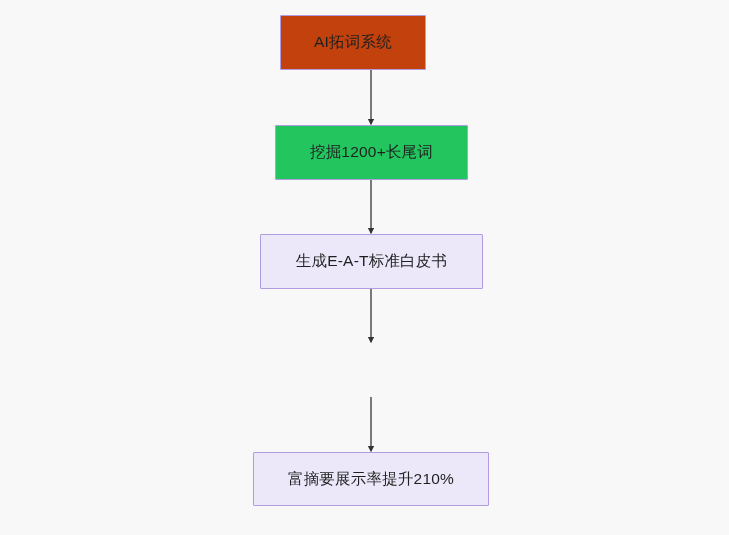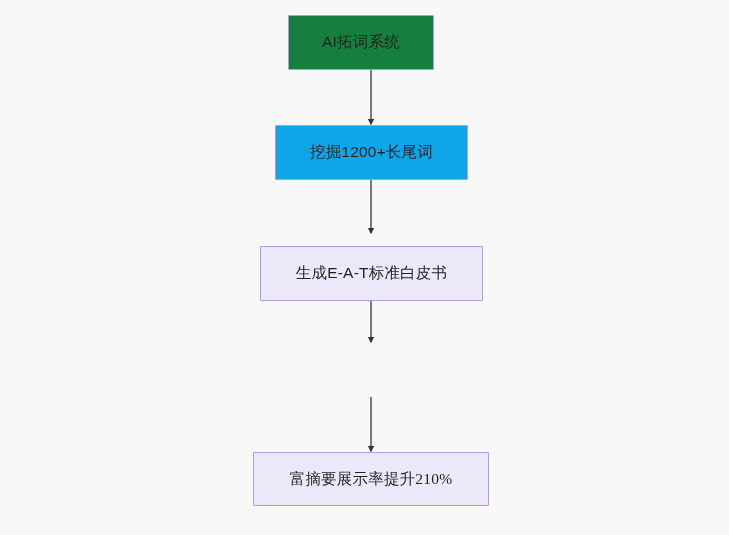--- a/index.html
+++ b/index.html
@@ -58,30 +58,30 @@
       </marker>
     </defs>
     <g id="edges-group">
         <line x1="371" y1="70" x2="371" y2="124" stroke="#78797e" stroke-width="2" marker-end="url(#arrowhead)"></line>
         <line x1="371" y1="180" x2="371" y2="233" stroke="#78797e" stroke-width="2" marker-end="url(#arrowhead)"></line>
         <line x1="371" y1="289" x2="371" y2="342" stroke="#78797e" stroke-width="2" marker-end="url(#arrowhead)"></line>
         <line x1="371" y1="397" x2="371" y2="451" stroke="#78797e" stroke-width="2" marker-end="url(#arrowhead)"></line>
       </g>
   </svg>
 
-  <div class="node" style="left: 288px; top: 15px; width: 146px; height: 55px; background: #15803d; border-color: rgb(176, 156, 223); color: rgb(31, 32, 32);">
+  <div class="node" style="left: 280px; top: 15px; width: 146px; height: 55px; background: #c2410c; border-color: rgb(176, 156, 223); color: rgb(31, 32, 32);">
     <span class="node-label">AI拓词系统</span>
   </div>
 
-  <div class="node" style="left: 275px; top: 125px; width: 193px; height: 55px; background: #0ea5e9; border-color: rgb(176, 156, 223); color: rgb(31, 32, 32);">
+  <div class="node" style="left: 275px; top: 125px; width: 193px; height: 55px; background: #22c55e; border-color: rgb(176, 156, 223); color: rgb(31, 32, 32);">
     <span class="node-label">挖掘1200+长尾词</span>
   </div>
 
-  <div class="node" style="left: 260px; top: 234px; width: 223px; height: 55px; background: rgb(236, 232, 250); border-color: rgb(176, 156, 223); color: rgb(31, 32, 32); margin-top: 12px;">
+  <div class="node" style="left: 260px; top: 234px; width: 223px; height: 55px; background: rgb(236, 232, 250); border-color: rgb(176, 156, 223); color: rgb(31, 32, 32);">
     <span class="node-label">生成E-A-T标准白皮书</span>
   </div>
 
 
-  <div class="node" style="left: 253px; top: 452px; width: 236px; height: 54px; background: rgb(236, 232, 250); border-color: rgb(176, 156, 223); color: rgb(31, 32, 32); font-family: Liberation Serif, serif;">
+  <div class="node" style="left: 253px; top: 452px; width: 236px; height: 54px; background: rgb(236, 232, 250); border-color: rgb(176, 156, 223); color: rgb(31, 32, 32);">
     <span class="node-label">富摘要展示率提升210%</span>
   </div>
 
 </div>
 
 </body></html>

